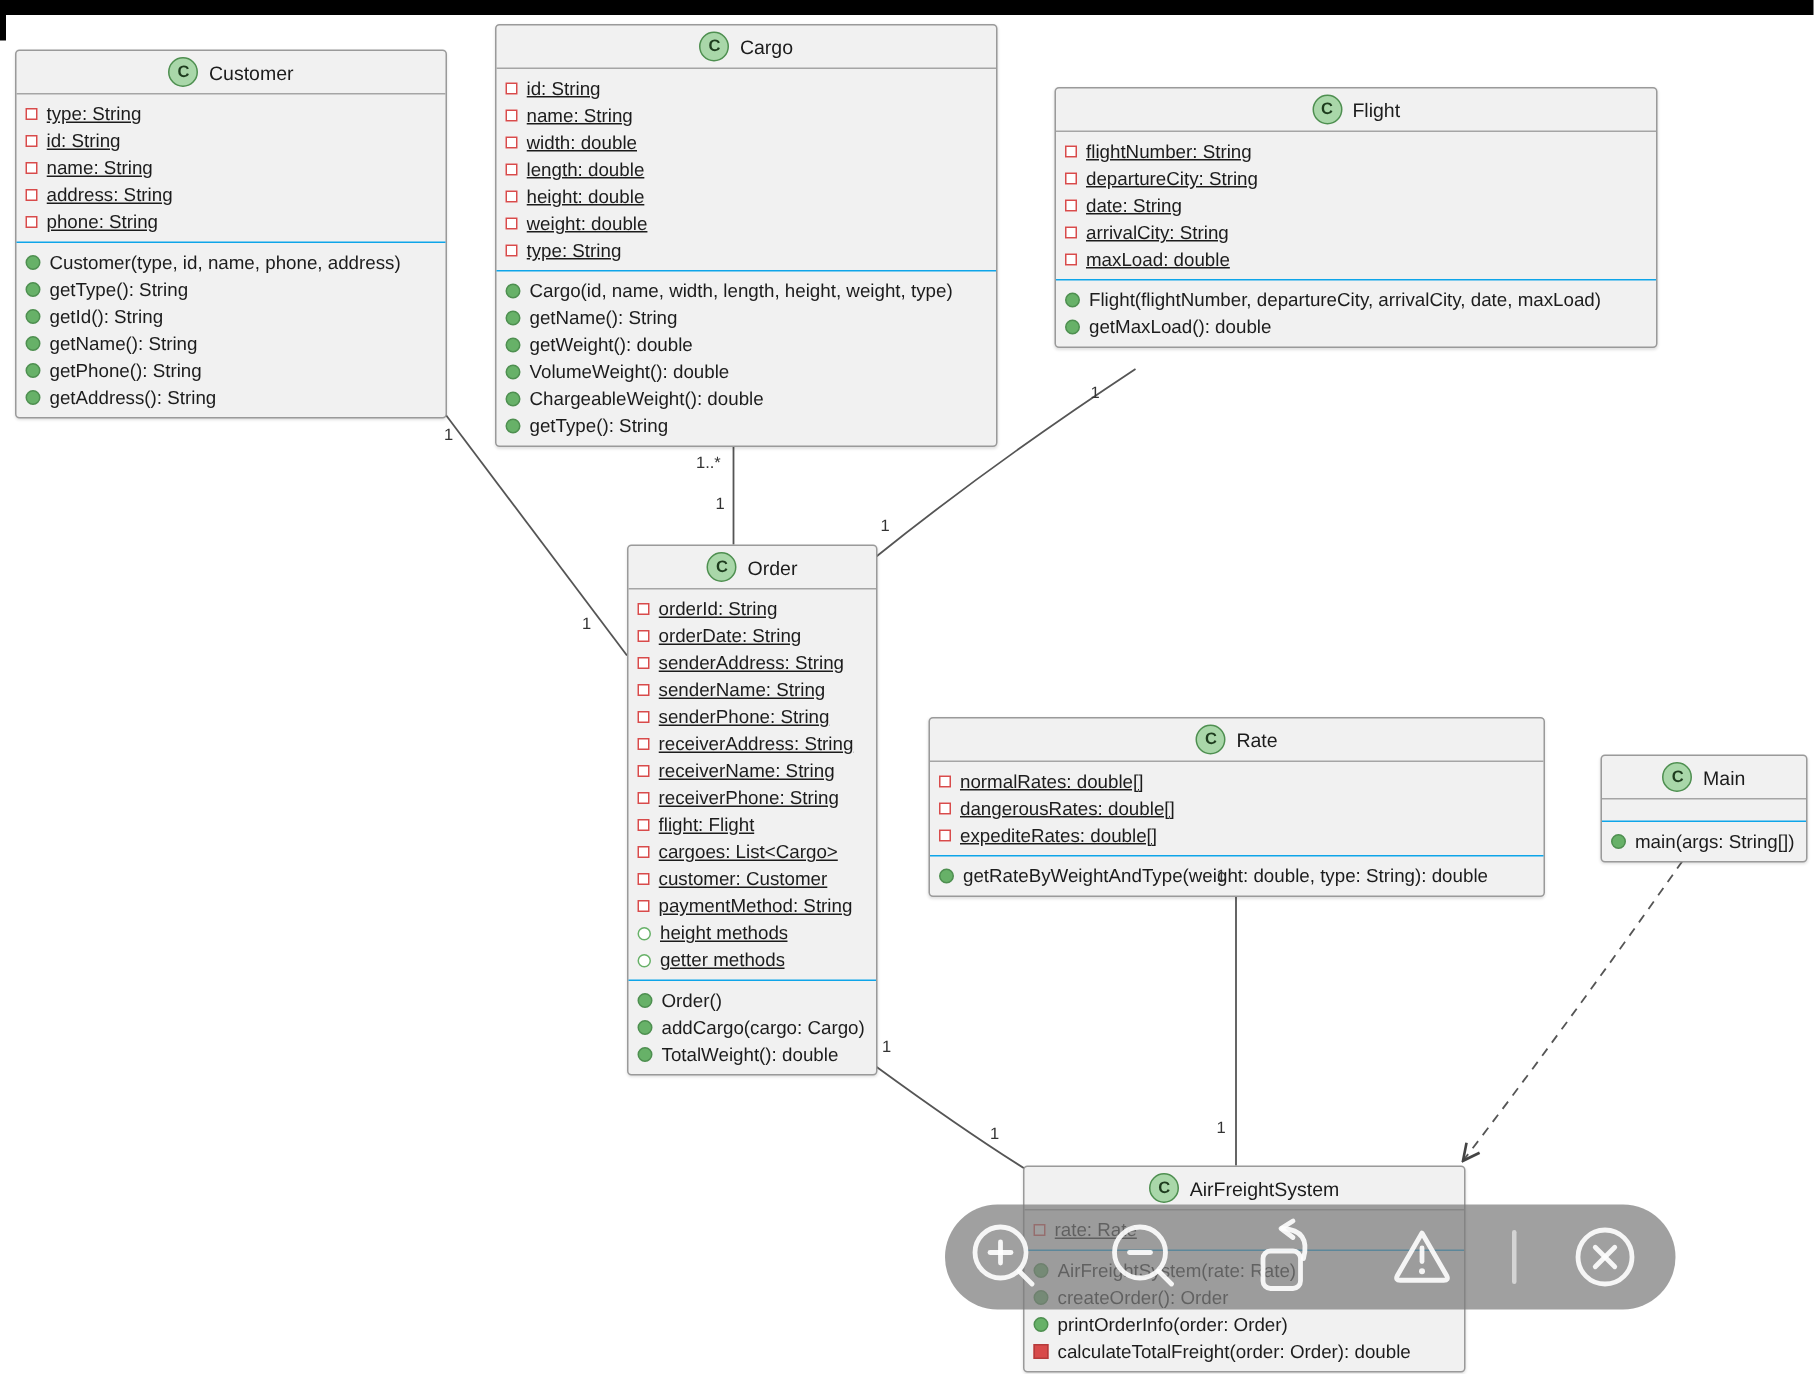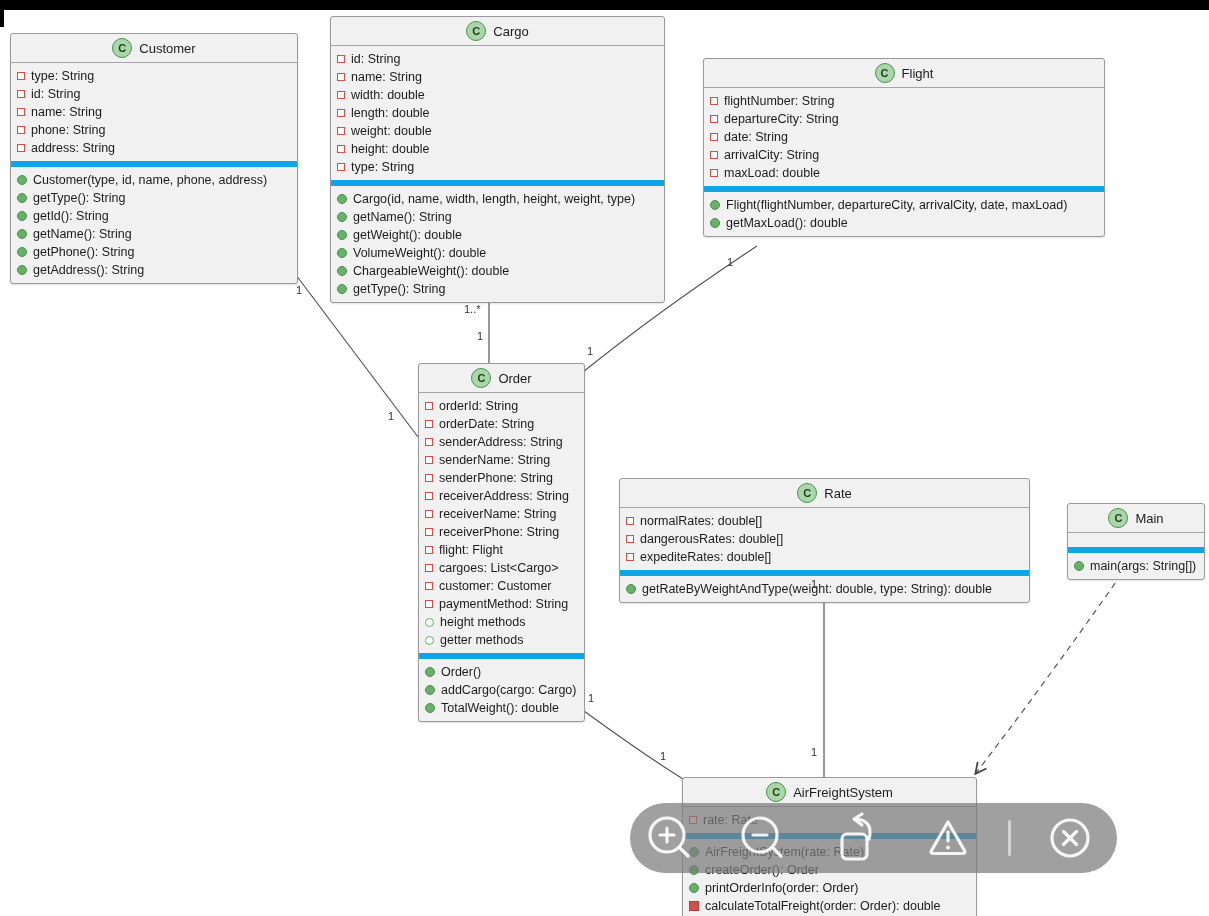--- a/index.html
+++ b/index.html
@@ -20,21 +20,21 @@
     display:flex;align-items:center;justify-content:center;gap:7px;height:28px;
     border-bottom:1px solid #a5a5a5;font-size:13px;
   }
   .cc{
     display:inline-flex;align-items:center;justify-content:center;
     width:18px;height:18px;border-radius:50%;background:#a9d7a9;border:1px solid #4e8f50;
     font-weight:bold;font-size:11px;color:#1e3c1e;flex:0 0 auto;
   }
   .cname{white-space:nowrap;}
   .uml-attrs,.uml-methods{padding:4px 6px;min-height:6px;}
-  .uml-attrs{border-bottom:6px solid #0ea5e9;}
+  .uml-attrs{border-bottom:1px solid #0ea5e9;text-decoration:underline;}
   .mrow{display:flex;align-items:center;gap:6px;line-height:18px;height:18px;white-space:nowrap;}
   .mic{flex:0 0 auto;display:inline-block;}
   .ic-sq-red-hollow{width:6px;height:6px;border:1.6px solid #d84b4b;background:#fff;}
   .ic-sq-red-filled{width:8px;height:8px;background:#d84b4b;border:1px solid #b53c3c;}
   .ic-ci-green-filled{width:8px;height:8px;border-radius:50%;background:#67b168;border:1px solid #4e8f50;}
   .ic-ci-green-hollow{width:7px;height:7px;border-radius:50%;border:1.6px solid #67b168;background:#fff;}
   .mtext{overflow:hidden;}
 
   .mult{position:absolute;z-index:3;font-size:11px;color:#333;pointer-events:none;}
 
@@ -76,26 +76,26 @@
       <div class="mrow">
         <span class="mic ic-sq-red-hollow"></span>
         <span class="mtext">id: String</span>
       </div>
       <div class="mrow">
         <span class="mic ic-sq-red-hollow"></span>
         <span class="mtext">name: String</span>
       </div>
       <div class="mrow">
         <span class="mic ic-sq-red-hollow"></span>
+        <span class="mtext">address: String</span>
+      </div>
+      <div class="mrow">
+        <span class="mic ic-sq-red-hollow"></span>
         <span class="mtext">phone: String</span>
       </div>
-      <div class="mrow">
-        <span class="mic ic-sq-red-hollow"></span>
-        <span class="mtext">address: String</span>
-      </div>
     </div>
   <div class="uml-methods">
       <div class="mrow">
         <span class="mic ic-ci-green-filled"></span>
         <span class="mtext">Customer(type, id, name, phone, address)</span>
       </div>
       <div class="mrow">
         <span class="mic ic-ci-green-filled"></span>
         <span class="mtext">getType(): String</span>
       </div>
@@ -135,25 +135,25 @@
       <div class="mrow">
         <span class="mic ic-sq-red-hollow"></span>
         <span class="mtext">width: double</span>
       </div>
       <div class="mrow">
         <span class="mic ic-sq-red-hollow"></span>
         <span class="mtext">length: double</span>
       </div>
       <div class="mrow">
         <span class="mic ic-sq-red-hollow"></span>
+        <span class="mtext">height: double</span>
+      </div>
+      <div class="mrow">
+        <span class="mic ic-sq-red-hollow"></span>
         <span class="mtext">weight: double</span>
-      </div>
-      <div class="mrow">
-        <span class="mic ic-sq-red-hollow"></span>
-        <span class="mtext">height: double</span>
       </div>
       <div class="mrow">
         <span class="mic ic-sq-red-hollow"></span>
         <span class="mtext">type: String</span>
       </div>
     </div>
   <div class="uml-methods">
       <div class="mrow">
         <span class="mic ic-ci-green-filled"></span>
         <span class="mtext">Cargo(id, name, width, length, height, weight, type)</span>

